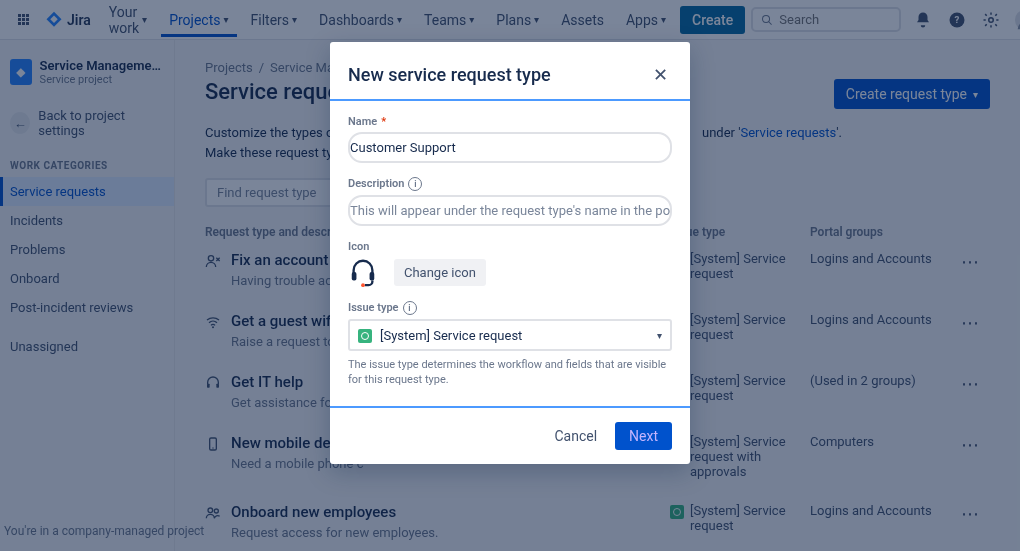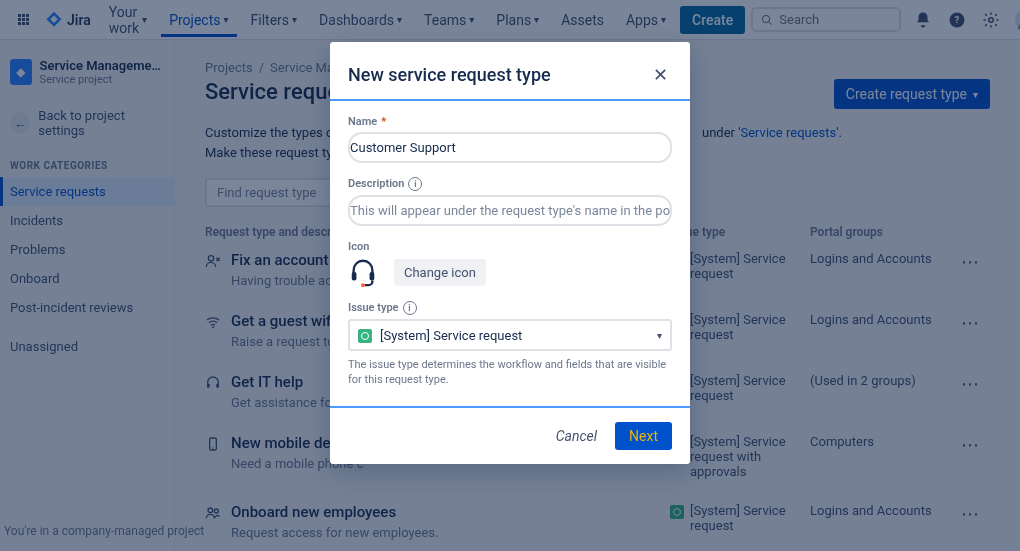--- a/index.html
+++ b/index.html
@@ -76,22 +76,22 @@
     .text-input::placeholder { color: #7a869a;}
     .field { margin-bottom: 14px;}
     .info-icon { width: 14px; height: 14px; border-radius: 50%; border: 1.5px solid #6b778c; display: inline-flex; align-items: center; justify-content: center; font-size: 9px; color: #6b778c;}
     .icon-row { display: flex; align-items: center; gap: 16px; margin-top: 4px;}
     .headset-icon { width: 30px; height: 30px; }
     .change-icon-btn { background: #f0f1f4; border: none; padding: 6px 10px; border-radius: 3px; font-size: 13px; cursor: pointer; color: #42526e;}
     .select-box { width: 100%; border: 2px solid #dfe1e6; border-radius: 3px; padding: 6px 8px; font-size: 13px; display: flex; align-items: center; gap: 8px; cursor: pointer;}
     .select-chev { margin-left: auto; font-size: 10px; color: #42526e;}
     .helper-text { font-size: 11px; color: #6b778c; margin-top: 6px; line-height: 1.4;}
     .dialog-foot { display: flex; justify-content: flex-end; gap: 8px; padding: 14px 18px;}
-    .btn-subtle { background: none; border: none; color: #42526e; padding: 6px 10px; cursor: pointer; font-size: 14px; font-style: italic;}
-    .btn-next { background: #0052cc; color: #eab308; border: none; padding: 6px 14px; border-radius: 3px; cursor: pointer; font-size: 14px;}
+    .btn-subtle { background: none; border: none; color: #42526e; padding: 6px 10px; cursor: pointer; font-size: 14px;}
+    .btn-next { background: #0052cc; color: #c4b5fd; border: none; padding: 6px 14px; border-radius: 3px; cursor: pointer; font-size: 14px;}
   </style>
 </head>
 <body>
 
 <div class="topbar">
   <div class="app-switcher">
       <span></span>
       <span></span>
       <span></span>
       <span></span>

